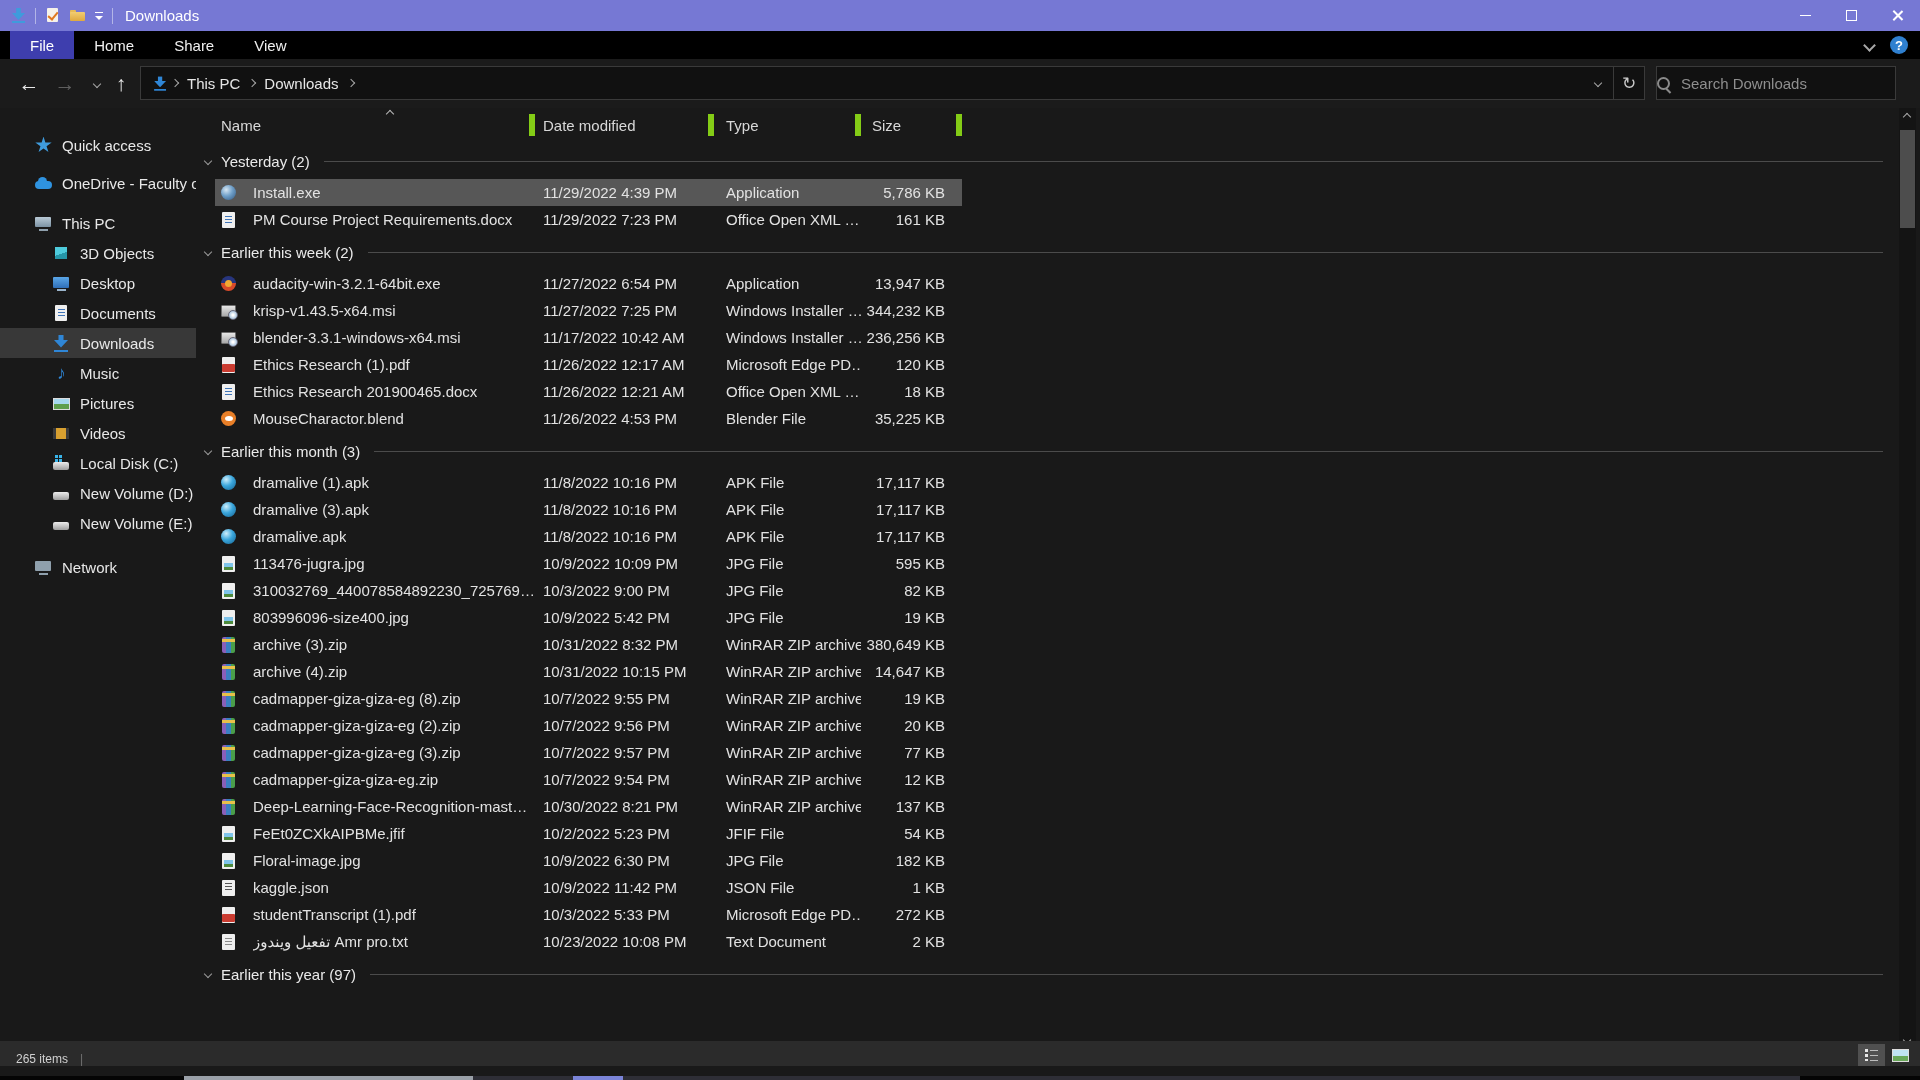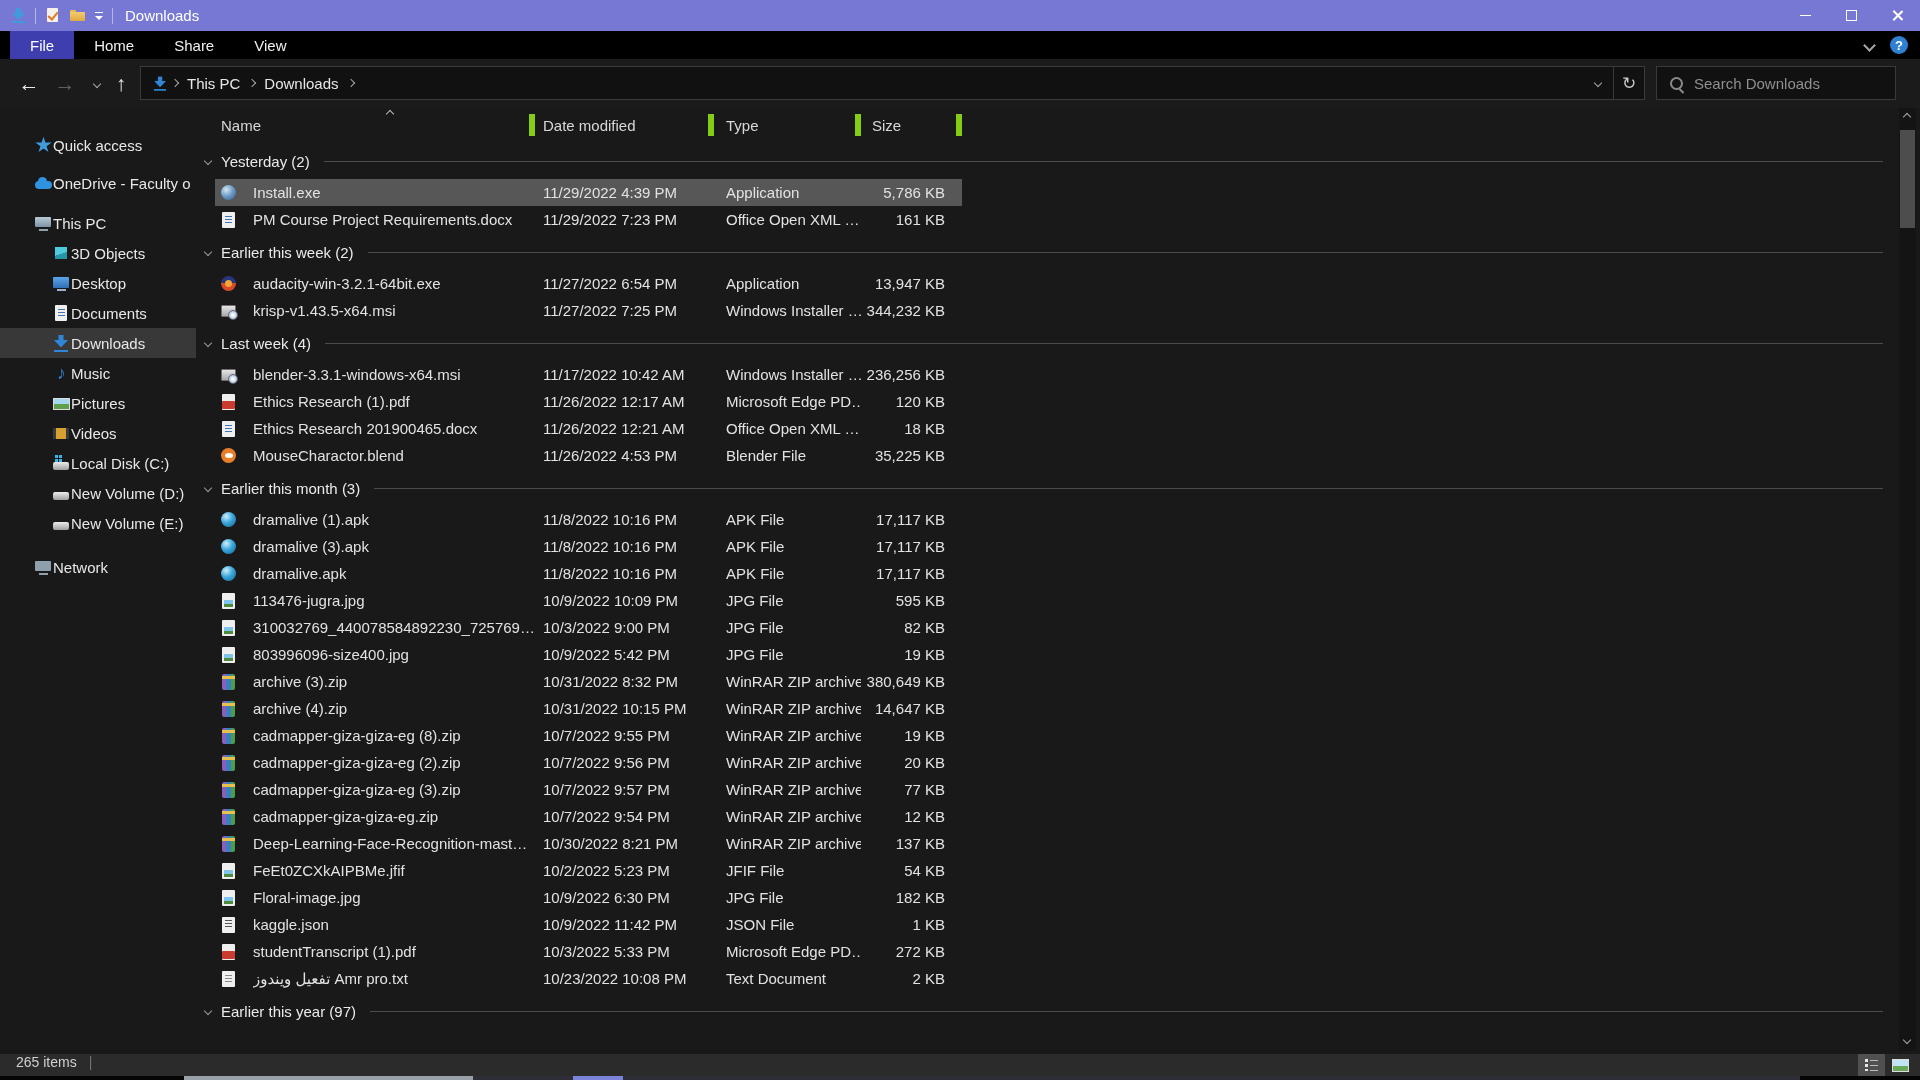--- a/index.html
+++ b/index.html
@@ -60,33 +60,33 @@
   .addr{position:absolute;left:140px;top:7px;width:1505px;height:34px;box-sizing:border-box;
         background:#111;border:1px solid #3a3a3a;display:flex;align-items:center;font-size:15px}
   .addr .mini{transform:scale(.85);margin-left:10px}
   .crumb{padding:0 7px;color:#e6e6e6}
   .crumb-chev{margin:0 2px}
   .addr-right{margin-left:auto;display:flex;align-items:center;height:100%}
   .addr-btn{width:30px;height:100%;display:flex;align-items:center;justify-content:center}
   .addr-div{width:1px;height:100%;background:#3a3a3a}
   .refresh-g{font-size:17px;color:#c8c8c8}
   .search{position:absolute;left:1656px;top:7px;width:240px;height:34px;box-sizing:border-box;
-          background:#111;border:1px solid #3a3a3a;display:flex;align-items:center;gap:9px;padding-left:13px}
+          background:#111;border:1px solid #3a3a3a;display:flex;align-items:center;gap:9px;}
   .mag{position:relative;width:9px;height:9px;border:2px solid #8a8a8a;border-radius:50%;flex:none}
   .mag::after{content:"";position:absolute;left:8px;top:9px;width:6px;height:2px;background:#8a8a8a;transform:rotate(45deg);transform-origin:0 0}
   .search input{background:transparent;border:none;outline:none;color:#ddd;font-size:15px;
                 font-family:"Liberation Sans",sans-serif;width:180px}
   .search input::placeholder{color:#8f8f8f}
 
   
   .main{position:absolute;top:108px;left:0;right:0;bottom:29px;background:#191919;overflow:hidden}
 
   .sidebar{position:absolute;left:0;top:0;width:196px;height:100%;padding-top:22px;box-sizing:border-box}
   .side-item{height:30px;display:flex;align-items:center;font-size:15px;color:#e8e8e8}
-  .side-item .slabel{white-space:nowrap;overflow:hidden}
+  .side-item .slabel{margin-left:9px;white-space:nowrap;overflow:hidden}
   .side-item.ind0{padding-left:34px}
   .side-item.ind1{padding-left:52px}
   .side-item.sel{background:#383838}
   .side-item[data-name="sidebar-item-onedrive-faculty-o"]{margin-top:8px}
   .side-item[data-name="sidebar-item-this-pc"]{margin-top:10px}
   .side-item[data-name="sidebar-item-network"]{margin-top:14px}
 
   
   .sic{width:19px;height:19px;position:relative;flex:none;display:inline-block}
   .sic-star::before{content:"";position:absolute;left:1px;top:1px;width:17px;height:17px;background:#3f9bdc;
@@ -171,22 +171,22 @@
      background:radial-gradient(circle at 35% 30%,#cdeefb,#3aa6dc 45%,#15618f)}
 
   
   .vscroll{position:absolute;right:4px;top:0;width:17px;height:100%;background:#141414}
   .vchev{position:absolute;left:5px}
   .vchev.top{top:6px}
   .vchev.bot{bottom:8px}
   .vthumb{position:absolute;left:1px;right:1px;top:22px;height:98px;background:#4d4d4d}
 
   
-  .statusbar{position:absolute;left:0;right:0;bottom:1px;height:25px;background:#2b2b2b;
-             display:flex;align-items:flex-start;font-size:14px;color:#d0d0d0}
+  .statusbar{position:absolute;left:0;right:0;bottom:14px;height:25px;background:#2b2b2b;
+             display:flex;align-items:flex-end;font-size:12px;color:#d0d0d0}
   .st-count{margin-left:16px}
   .st-sep{margin-left:12px;color:#707070}
   .st-right{margin-left:auto;display:flex;align-items:center;padding-right:6px;gap:2px}
   .stbtn{width:27px;height:22px;display:flex;align-items:center;justify-content:center}
   .stbtn.sel{background:#505050}
   .st-details{position:relative;width:13px;height:12px}
   .st-details::before{content:"";position:absolute;left:0;top:0;width:3px;height:12px;
      background:repeating-linear-gradient(#e8e8e8 0 3px,transparent 3px 5px)}
   .st-details::after{content:"";position:absolute;left:5px;top:1px;width:8px;height:11px;
      background:repeating-linear-gradient(#bdbdbd 0 1px,transparent 1px 5px)}
@@ -386,25 +386,20 @@
         </div>
         <div class="row" data-name="file-row">
           <div class="cell-name" data-name="file-name-cell">
             <span class="fic fic-msi" data-name="msi-icon"></span>
             <span data-name="file-name">krisp-v1.43.5-x64.msi</span>
           </div>
           <div class="cell-date" data-name="file-date-modified">11/27/2022 7:25 PM</div>
           <div class="cell-type" data-name="file-type">Windows Installer …</div>
           <div class="cell-size" data-name="file-size">344,232 KB</div>
         </div>
-        <div class="group-header" data-name="group-header">
-          <span class="chev down sm gcaret" data-name="chevron-down-icon"></span>
-          <span data-name="group-label">Last week (4)</span>
-          <span class="gline" data-name="group-divider-line"></span>
-        </div>
         <div class="row" data-name="file-row">
           <div class="cell-name" data-name="file-name-cell">
             <span class="fic fic-msi" data-name="msi-icon"></span>
             <span data-name="file-name">blender-3.3.1-windows-x64.msi</span>
           </div>
           <div class="cell-date" data-name="file-date-modified">11/17/2022 10:42 AM</div>
           <div class="cell-type" data-name="file-type">Windows Installer …</div>
           <div class="cell-size" data-name="file-size">236,256 KB</div>
         </div>
         <div class="row" data-name="file-row">

